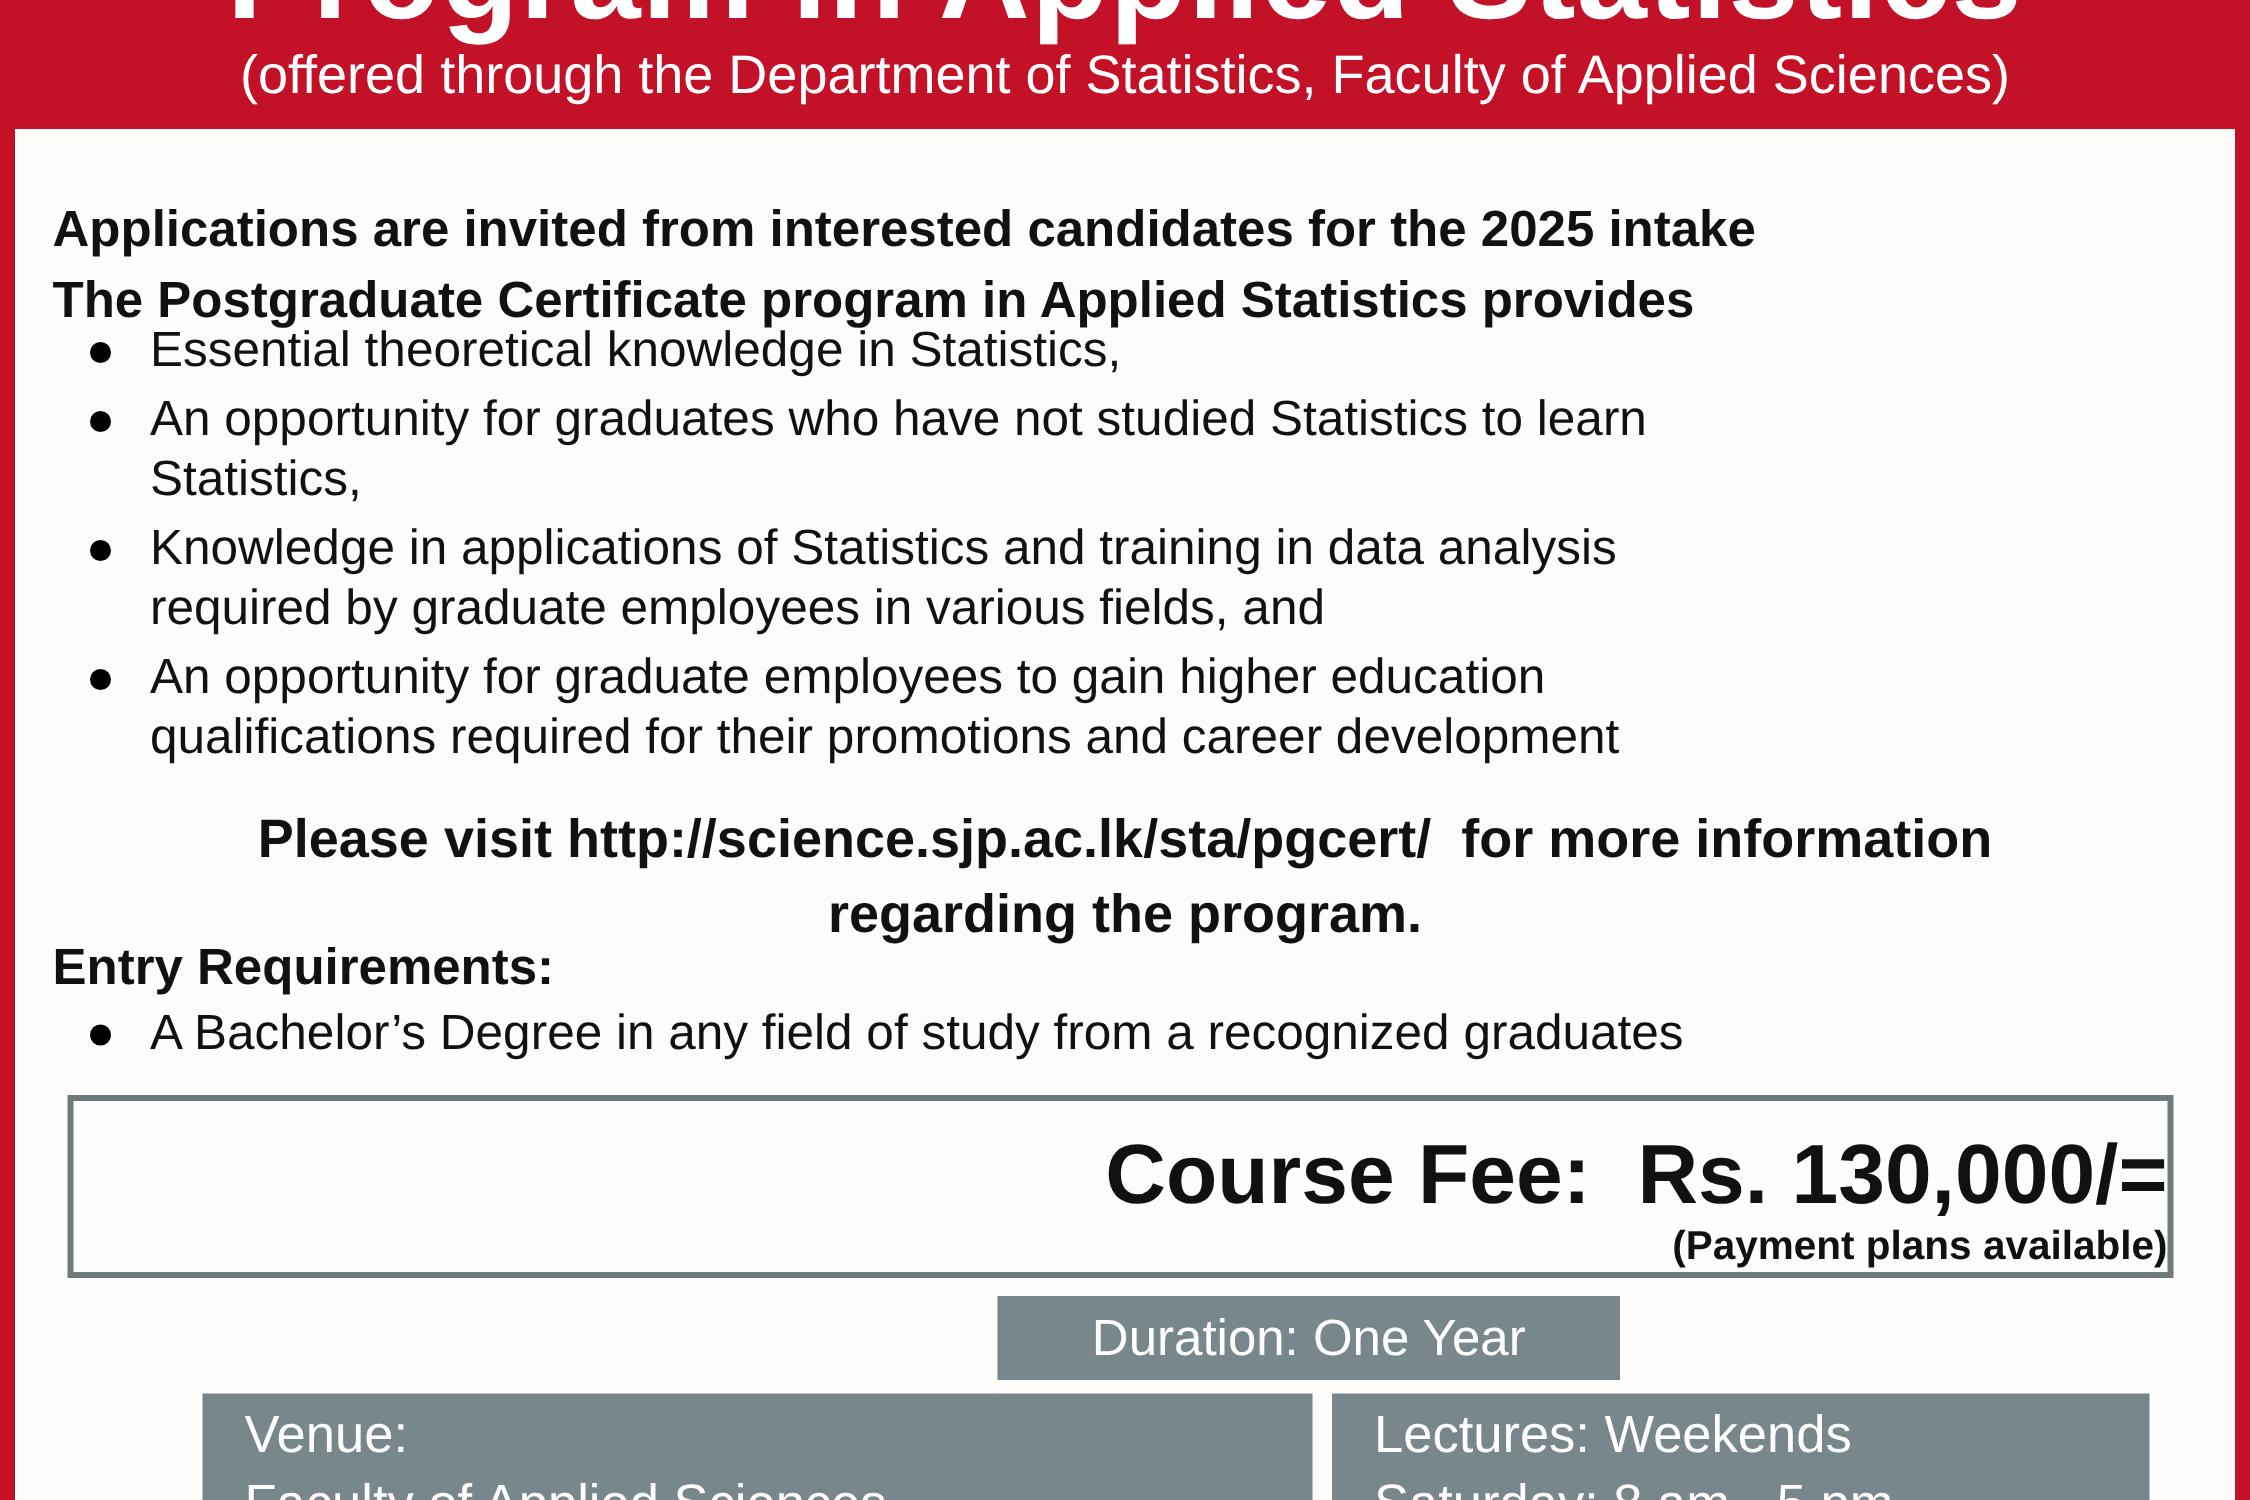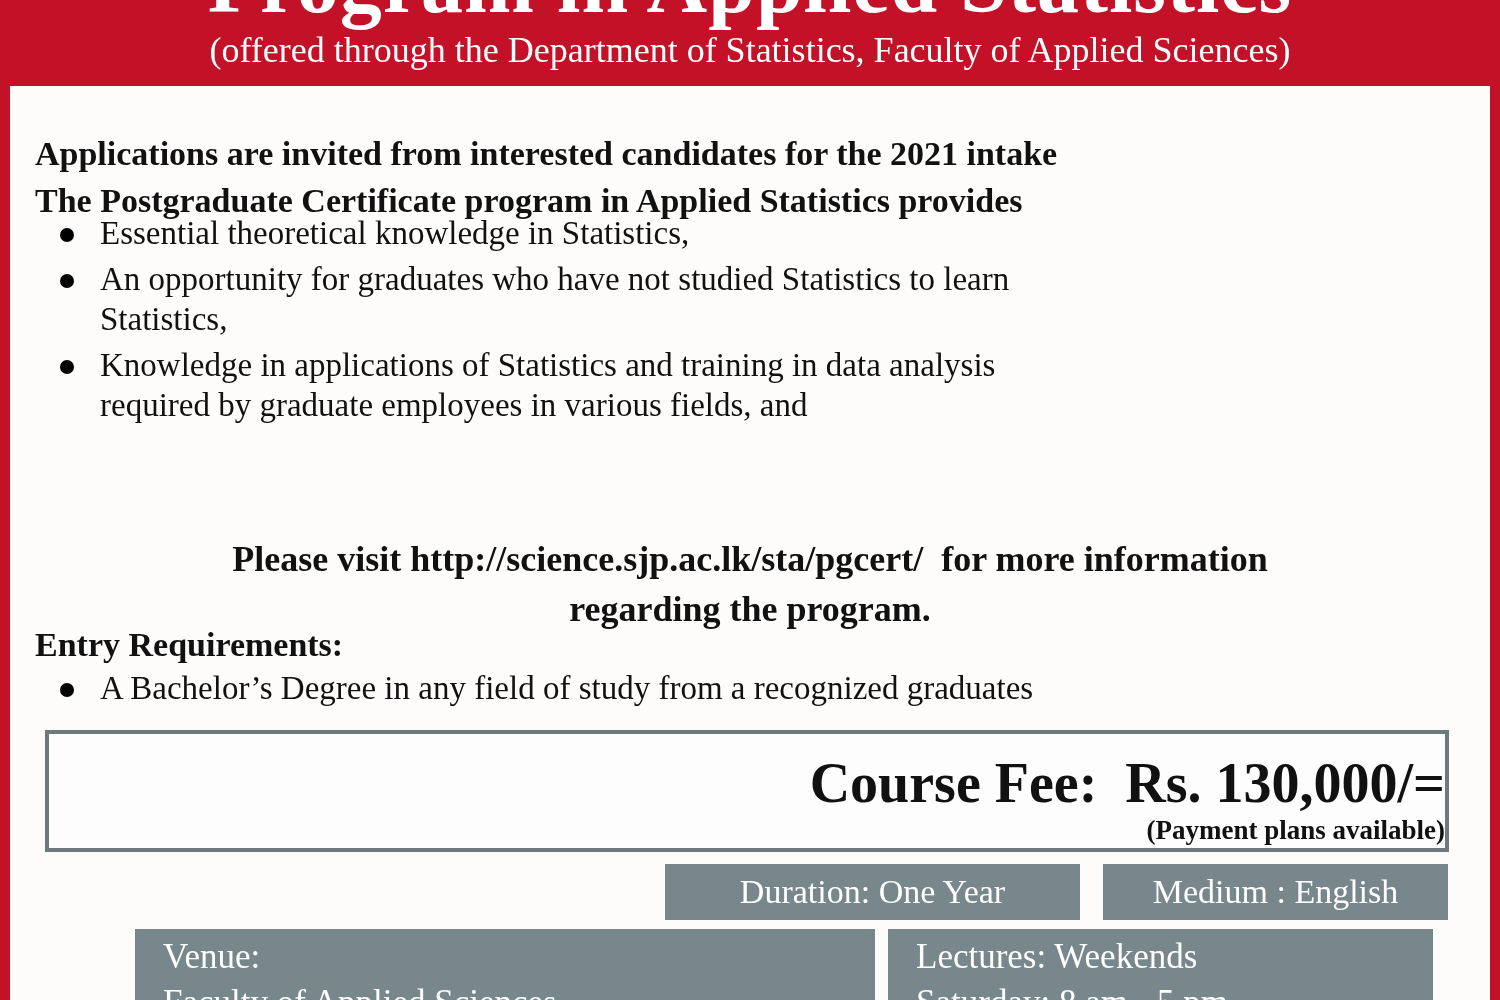--- a/index.html
+++ b/index.html
@@ -1,21 +1,21 @@
 <!DOCTYPE html>
 <html><head>
 <meta charset="utf-8">
 <style>
   html,body { margin:0; padding:0; background:#e8e8e8; }
   .frame {
     position:relative;
     width:1500px; height:1000px;
     background:#fdfcfb;
     overflow:hidden;
-    font-family:Liberation Serif, serif;
+    font-family:Liberation Sans, sans-serif;
     color:#111;
     margin:0 auto;
   }
   .side-border { position:absolute; top:0; width:10px; height:1000px; background:#c31128; z-index:5; }
   .side-border.left { left:0; }
   .side-border.right { right:0; }
 
   
   .banner {
     position:absolute; top:0; left:0; width:1500px; height:86px;
@@ -109,57 +109,61 @@
 
   <div class="side-border left"></div>
   <div class="side-border right"></div>
 
   <div class="banner">
     <div class="banner-title">Program in Applied Statistics</div>
     <div class="banner-subtitle">(offered through the Department of Statistics, Faculty of Applied Sciences)</div>
   </div>
 
   <div class="intro">
-    <div>Applications are invited from interested candidates for the 2021 intake</div>
+    <div>Applications are invited from interested candidates for the 2025 intake</div>
     <div>The Postgraduate Certificate program in Applied Statistics provides</div>
   </div>
 
   <div class="bullet-list">
     <div class="bullet-item">
       <span class="bullet-dot"></span>
       <span class="bullet-text">Essential theoretical knowledge in Statistics,</span>
     </div>
     <div class="bullet-item">
       <span class="bullet-dot"></span>
       <span class="bullet-text">An opportunity for graduates who have not studied Statistics to learn
 Statistics,</span>
     </div>
     <div class="bullet-item">
       <span class="bullet-dot"></span>
       <span class="bullet-text">Knowledge in applications of Statistics and training in data analysis
 required by graduate employees in various fields, and</span>
     </div>
+    <div class="bullet-item">
+      <span class="bullet-dot"></span>
+      <span class="bullet-text">An opportunity for graduate employees to gain higher education
+qualifications required for their promotions and career development</span>
+    </div>
   </div>
 
   <div class="visit-note">Please visit http://science.sjp.ac.lk/sta/pgcert/  for more information
 regarding the program.</div>
 
   <div class="entry-heading">Entry Requirements:</div>
   <div class="entry-item">
     <span class="bullet-dot"></span>
     <span class="bullet-text">A Bachelor’s Degree in any field of study from a recognized graduates</span>
   </div>
 
   <div class="fee-box">
     <div class="fee-label">Course Fee:  Rs. 130,000/=</div>
     <div class="fee-note">(Payment plans available)</div>
   </div>
 
   <div class="info-bar bar-duration">Duration: One Year</div>
-  <div class="info-bar bar-medium">Medium : English</div>
 
   <div class="detail-box venue-box">
     <div>Venue:</div>
     <div>Faculty of Applied Sciences</div>
   </div>
 
   <div class="detail-box lectures-box">
     <div>Lectures: Weekends</div>
     <div>Saturday: 8 am - 5 pm</div>
   </div>

